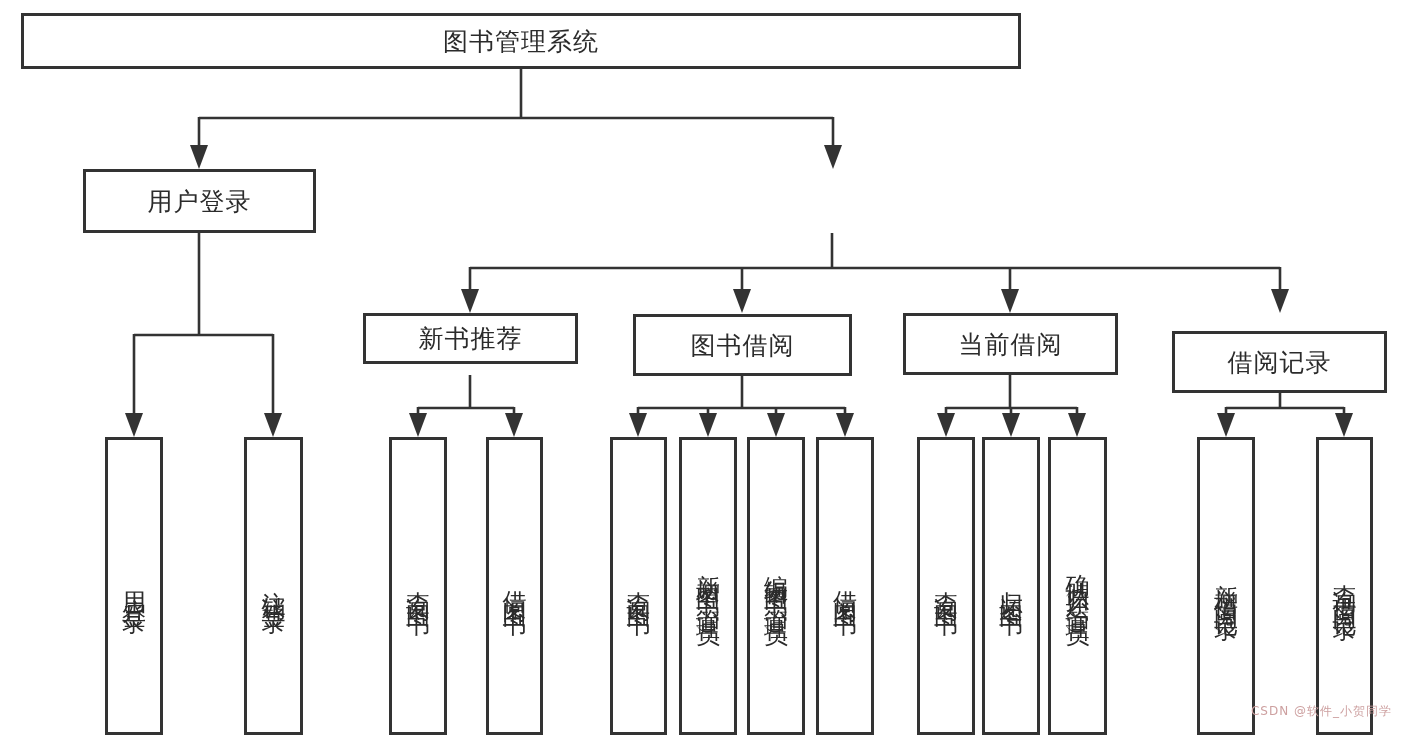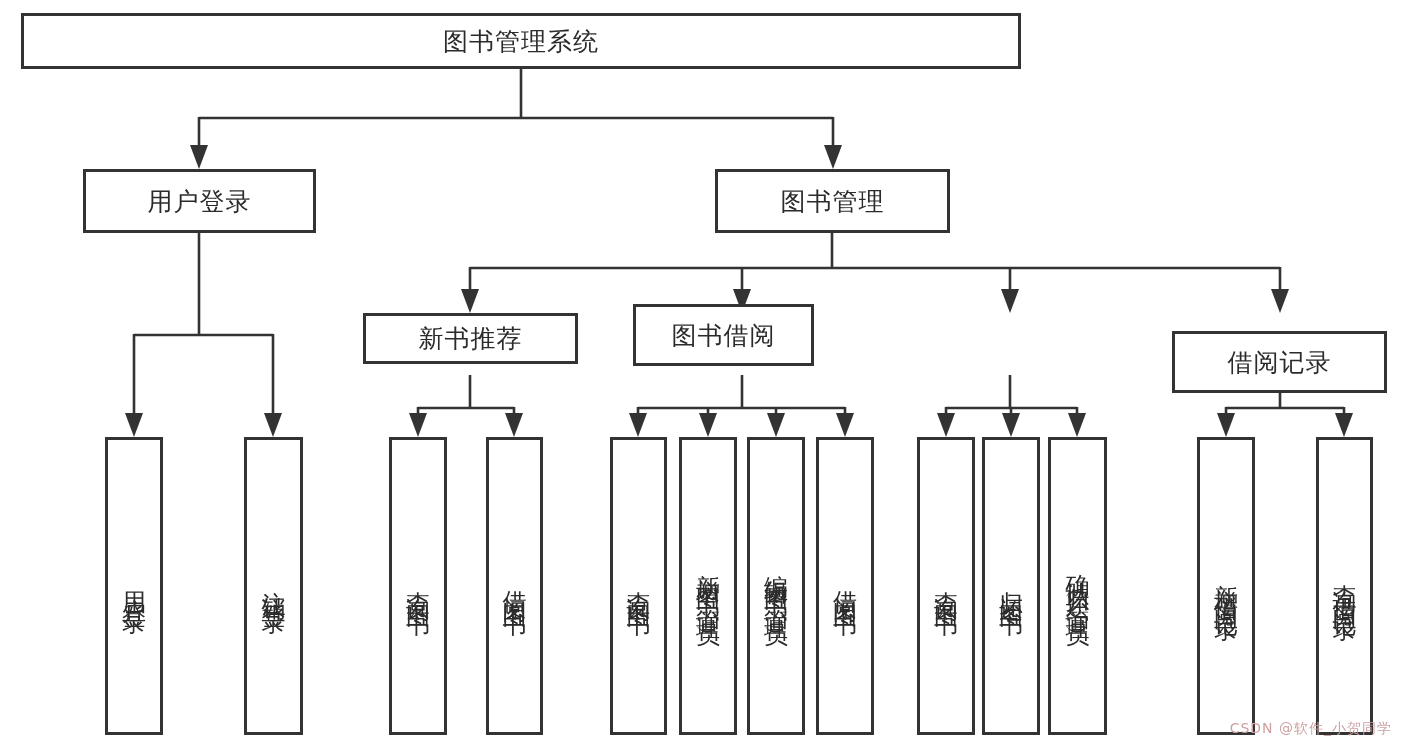--- a/index.html
+++ b/index.html
@@ -24,21 +24,21 @@
   }
   .node.h span{
     font-size:25px;letter-spacing:1px;white-space:nowrap;line-height:1;
   }
   .node.v{top:437px;height:298px;}
   .node.v span{
     writing-mode:vertical-rl;text-orientation:mixed;
     font-size:24px;letter-spacing:7px;line-height:1;white-space:nowrap;
   }
   .watermark{
-    position:absolute;right:13px;bottom:9px;font-size:14px;
+    position:absolute;right:13px;bottom:27px;font-size:12px;
     color:var(--watermark);letter-spacing:1px;white-space:nowrap;
   }
 </style>
 </head>
 <body>
 
 <div class="stage">
 
   <svg class="wires" viewBox="0 0 1405 747">
     <g>
@@ -109,29 +109,29 @@
     </g>
   </svg>
 
   <div class="node h" style="left:21px;top:13px;width:1000px;height:56px">
     <span>图书管理系统</span>
   </div>
 
   <div class="node h" style="left:83px;top:169px;width:233px;height:64px">
     <span>用户登录</span>
   </div>
-  <div class="node h" style="left:715px;top:169px;width:235px;height:64px">
-    <span>图书管理</span>
-  </div>
 
   <div class="node h" style="left:363px;top:313px;width:215px;height:51px">
     <span>新书推荐</span>
   </div>
-  <div class="node h" style="left:633px;top:304px;width:181px;height:62px">
+  <div class="node h" style="left:633px;top:314px;width:219px;height:62px">
     <span>图书借阅</span>
+  </div>
+  <div class="node h" style="left:903px;top:313px;width:215px;height:62px">
+    <span>当前借阅</span>
   </div>
   <div class="node h" style="left:1172px;top:331px;width:215px;height:62px">
     <span>借阅记录</span>
   </div>
 
   <div class="node v" style="left:105px;width:58px">
     <span>用户登录</span>
   </div>
   <div class="node v" style="left:244px;width:59px">
     <span>注销登录</span>

